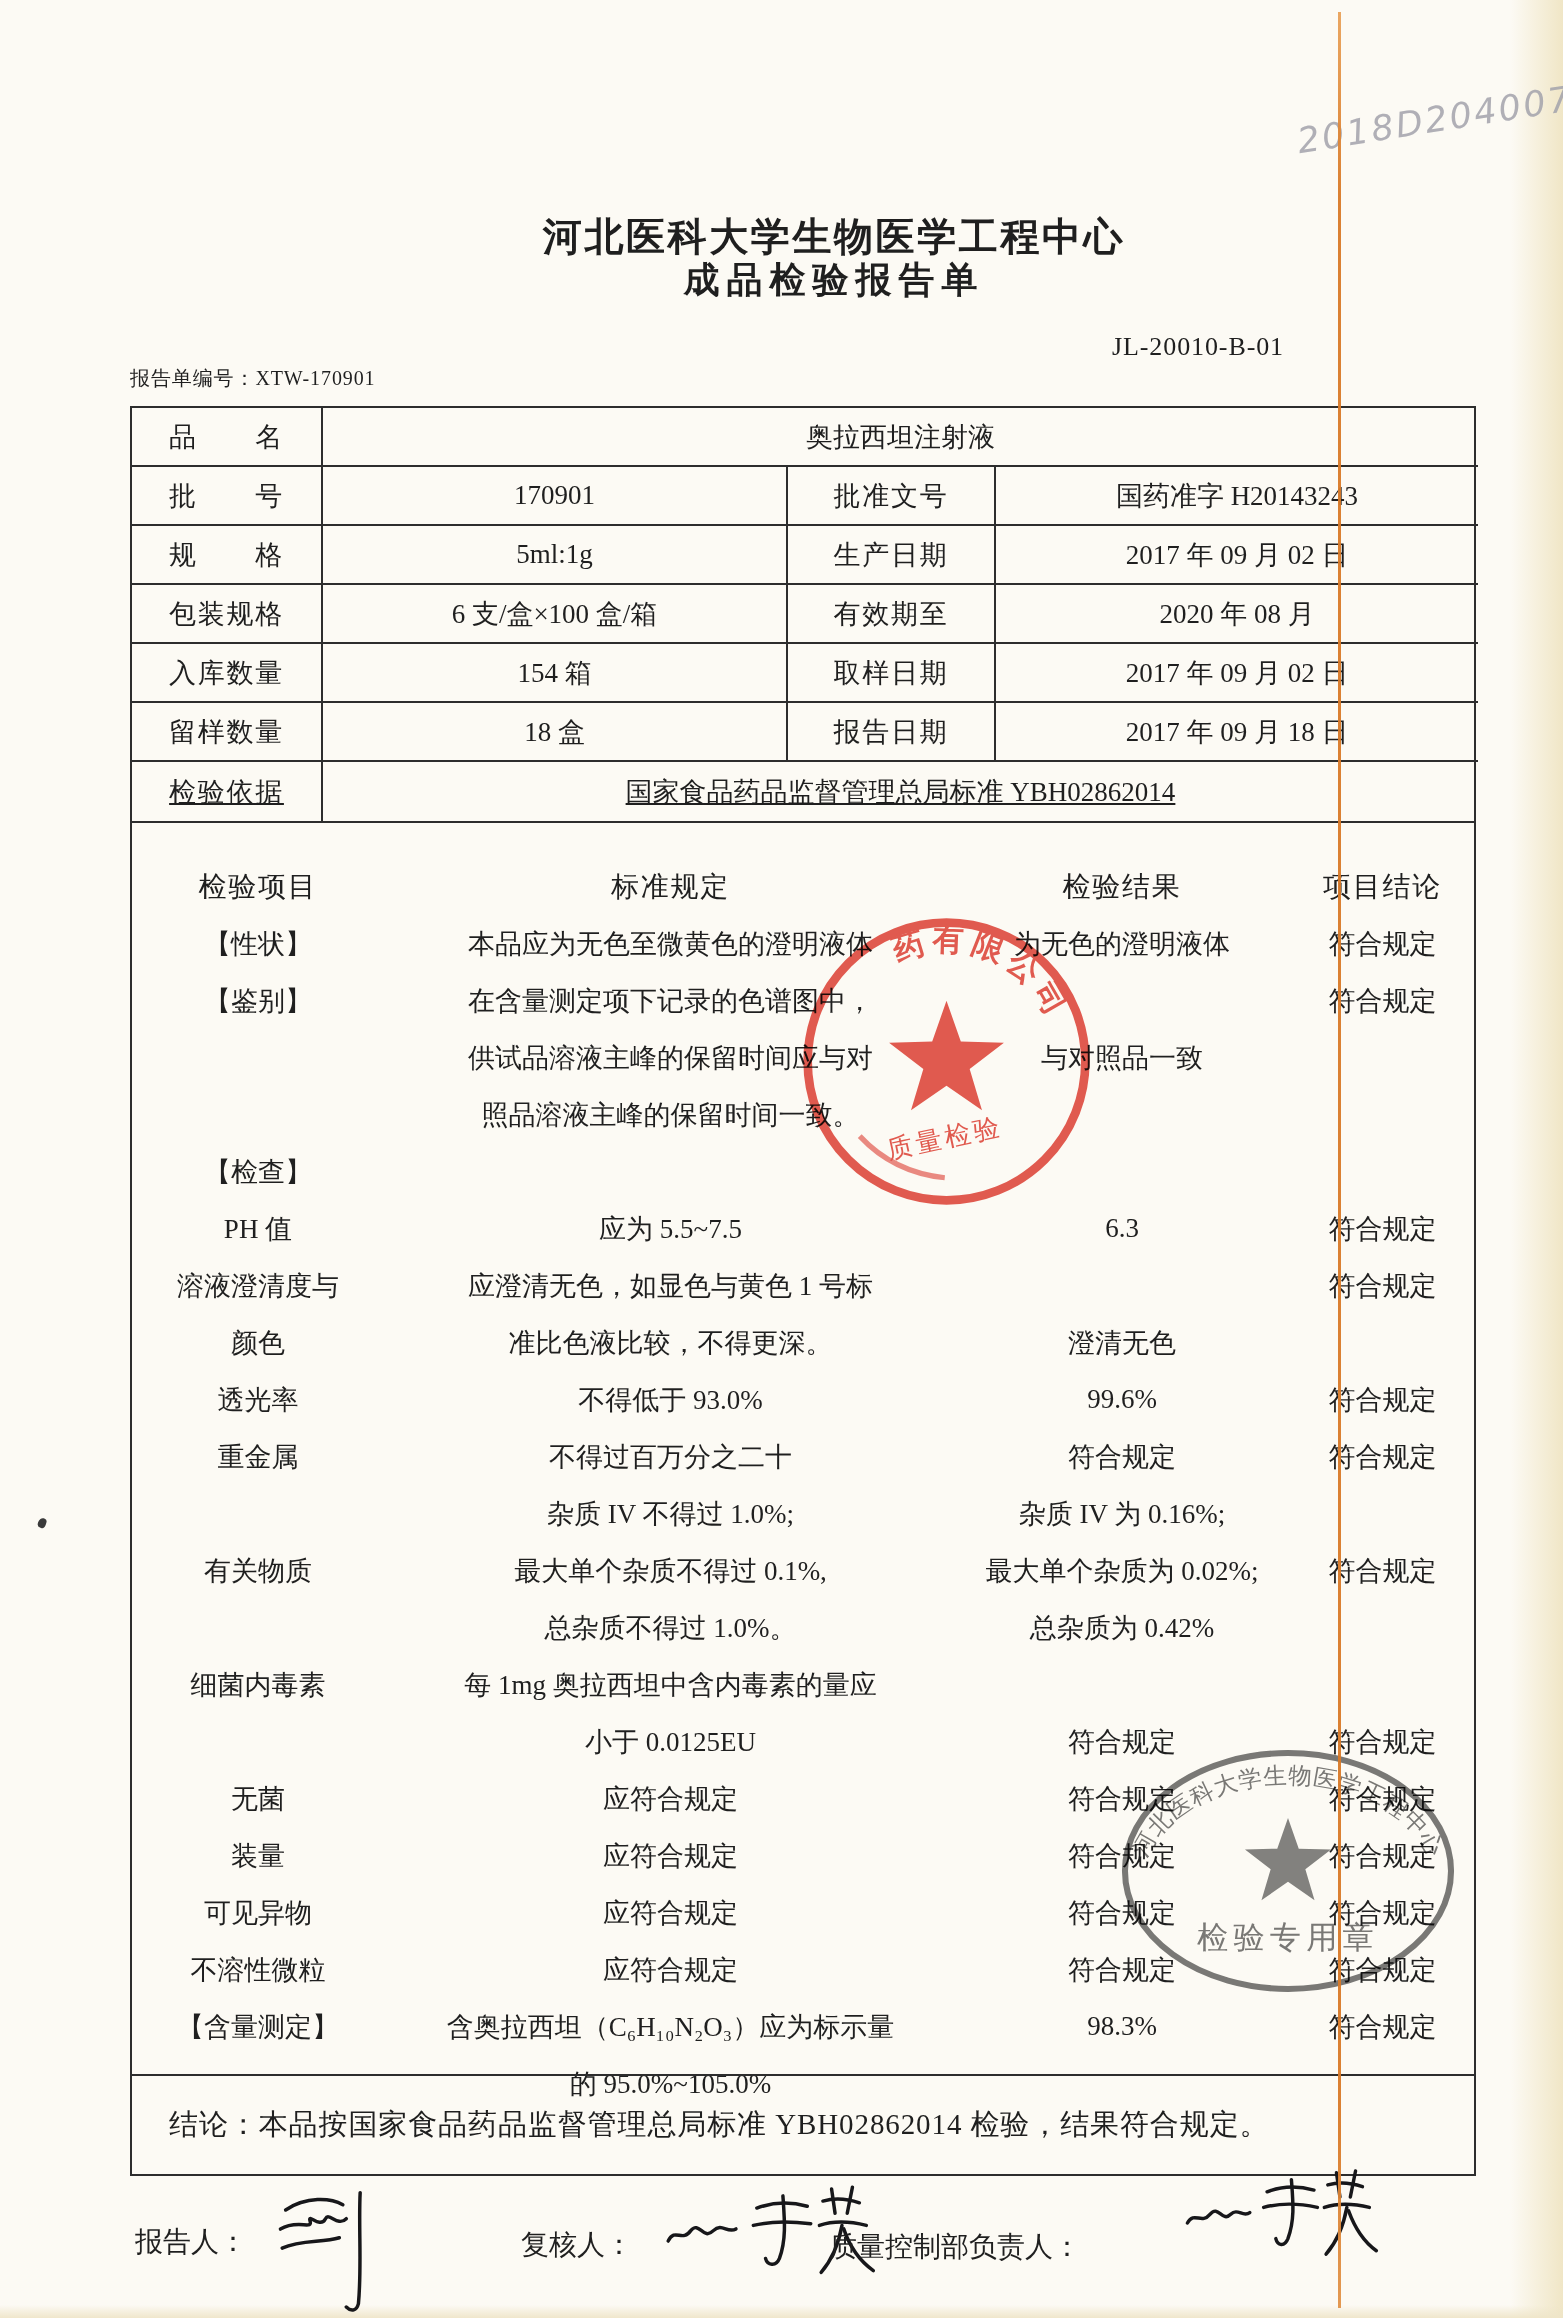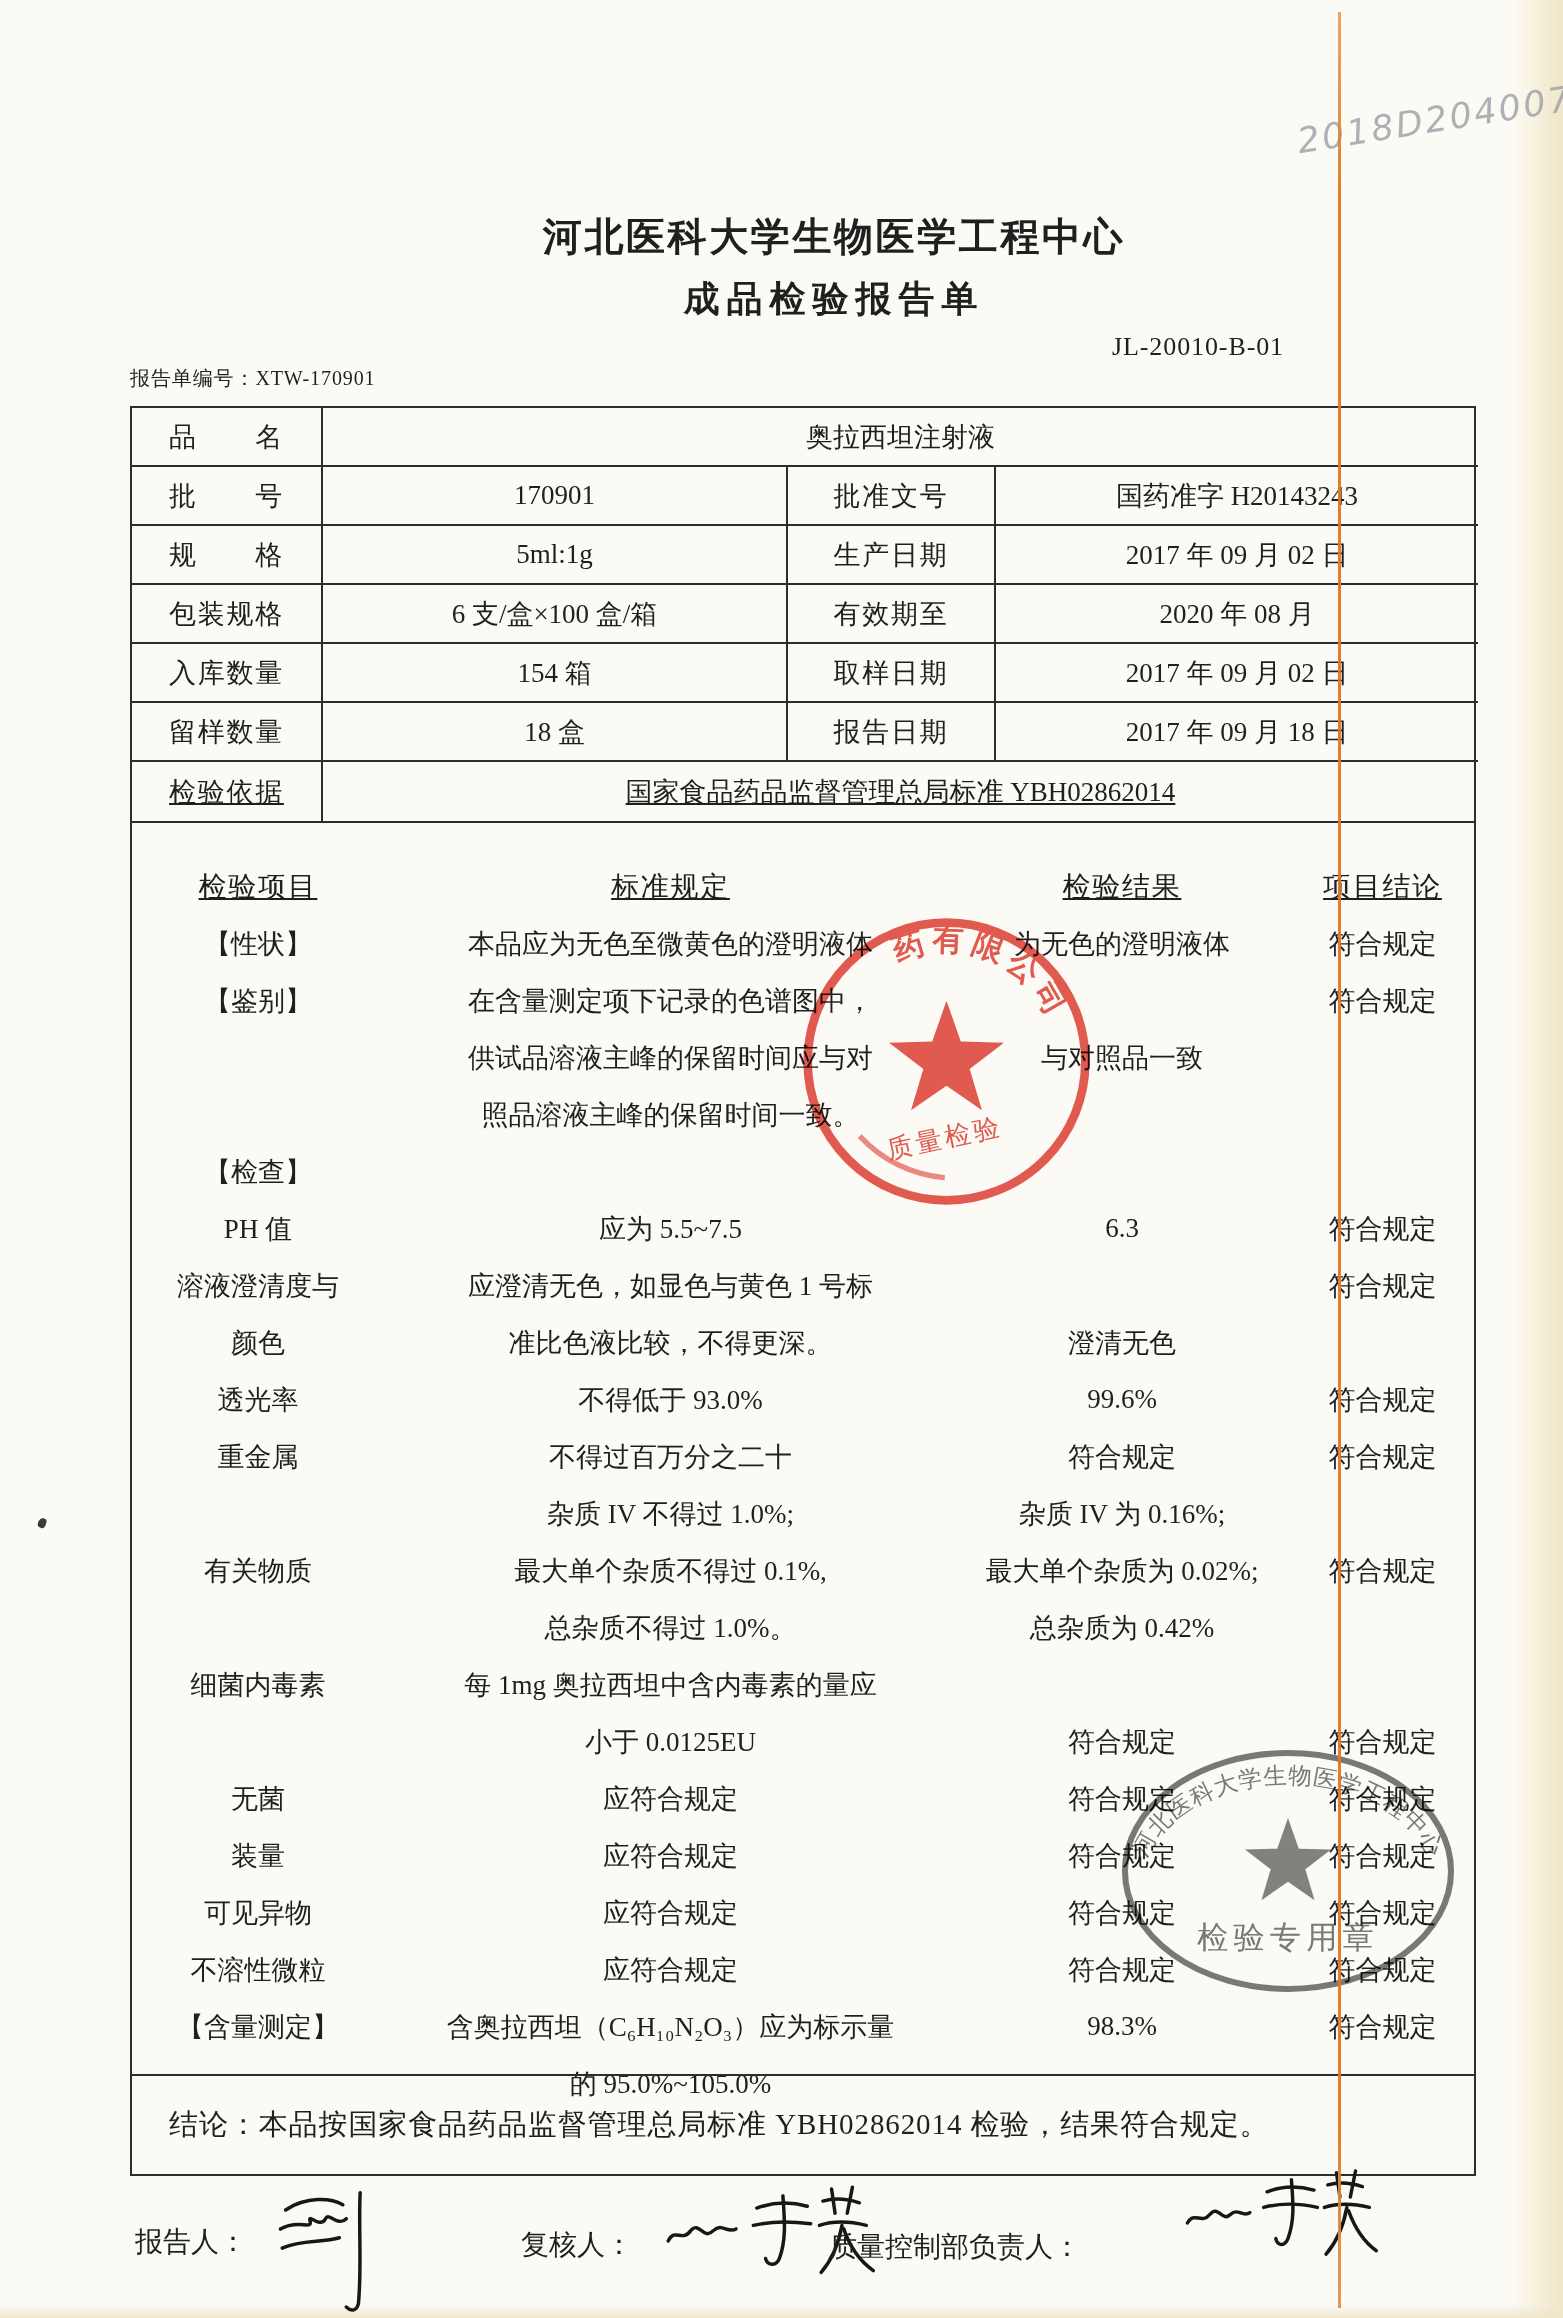--- a/index.html
+++ b/index.html
@@ -15,21 +15,21 @@
     background:linear-gradient(to bottom, rgba(242,233,208,0), #efe5c8);pointer-events:none;}
   .abs{position:absolute;}
   .pencil-note{
     left:1296px;top:101px;width:261px;
     font-family:"DejaVu Sans",sans-serif;font-style:italic;
     font-size:35px;color:#a3a3ac;letter-spacing:2.6px;
     transform:rotate(-9deg);opacity:.85;white-space:nowrap;
   }
   .title-wrap{left:113px;top:217px;width:1442px;text-align:center;}
   .title1{font-size:39px;font-weight:700;letter-spacing:2.6px;line-height:1.0;}
-  .title2{font-size:36px;font-weight:700;letter-spacing:7px;margin-top:19px;}
+  .title2{font-size:36px;font-weight:700;letter-spacing:7px;}
   .form-code{left:1112px;top:332px;font-size:26px;letter-spacing:0.9px;white-space:nowrap;}
   .report-no{left:130px;top:365px;font-size:20px;letter-spacing:0.9px;white-space:nowrap;}
 
   
   .info-table{
     left:130px;top:406px;width:1346px;
     display:grid;grid-template-columns:191px 465px 208px 482px;
     grid-auto-rows:59px;
     border:2.6px solid #2d2d2d;box-sizing:border-box;
     font-size:27px;
@@ -50,21 +50,21 @@
     border-left:2.6px solid #2d2d2d;border-right:2.6px solid #2d2d2d;
     box-sizing:border-box;
     display:grid;grid-template-columns:252px 573px 330px 191px;
     grid-auto-rows:57px;align-content:start;
     padding-top:38px;font-size:27px;
   }
   .ins-box .icell{
     display:flex;align-items:center;justify-content:center;
     white-space:nowrap;overflow:visible;
   }
-  .ins-box .ihead{font-size:28px;letter-spacing:1.7px;text-decoration:underline;}
+  .ins-box .ihead{font-size:28px;letter-spacing:1.7px;}
 
   
   .concl-box{
     left:130px;top:2074px;width:1346px;height:102px;
     border:2.6px solid #2d2d2d;box-sizing:border-box;
     display:flex;align-items:center;padding-left:37px;
     font-size:29px;letter-spacing:0.9px;
   }
 
   

